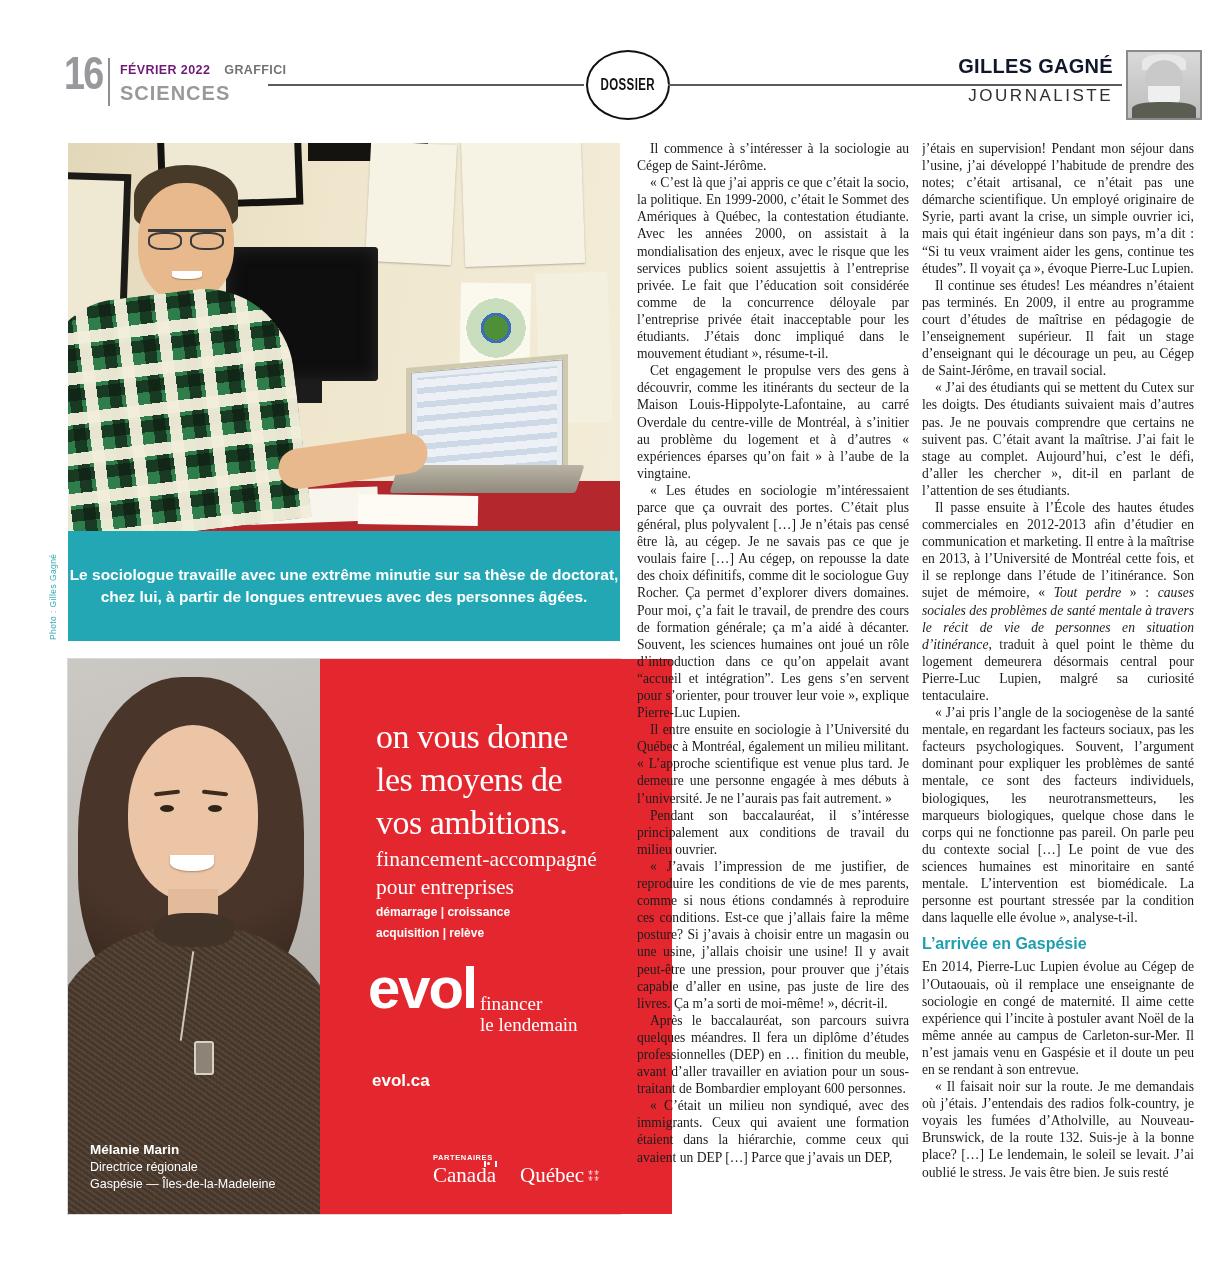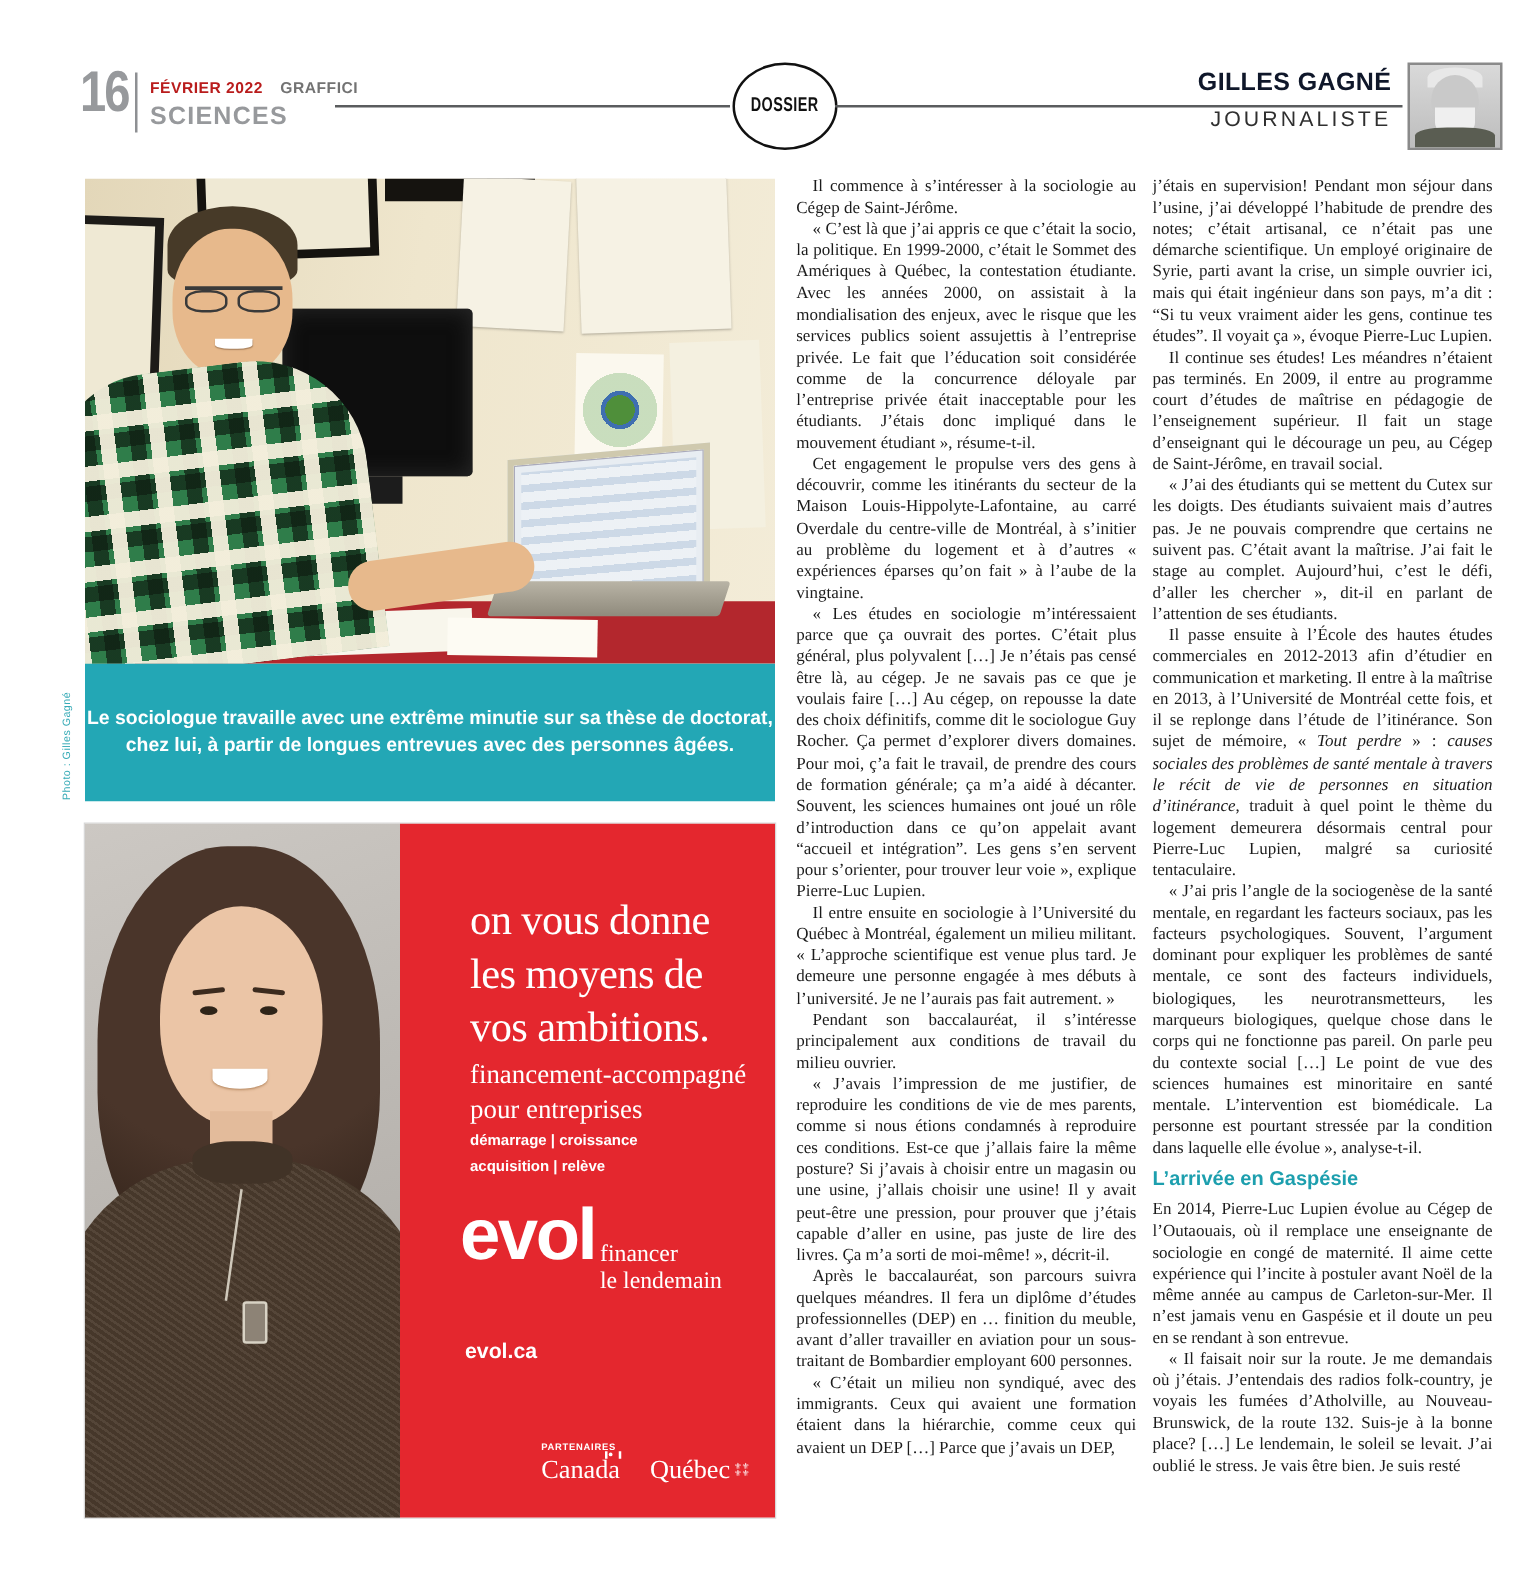--- a/index.html
+++ b/index.html
@@ -5,21 +5,21 @@
   html,body{margin:0;padding:0;background:#ffffff;}
   .page{position:relative;width:1228px;height:1269px;background:#ffffff;overflow:hidden;
         font-family:"Liberation Sans",sans-serif;}
   .abs{position:absolute;}
 
   
   .page-number{left:64px;top:50px;font-size:46px;font-weight:bold;color:#97999c;line-height:1;
                transform:scaleX(.82);transform-origin:left top;letter-spacing:-2px;}
   .head-vline{left:108px;top:58px;width:2px;height:48px;background:#8e9093;}
   .mast-row1{left:120px;top:63px;font-size:12.5px;letter-spacing:.4px;}
-  .mast-date{color:#b91c1c;font-weight:bold;}
+  .mast-date{color:#701a75;font-weight:bold;}
   .mast-brand{color:#737373;font-weight:bold;margin-left:14px;}
   .section-label{left:120px;top:82px;font-size:20px;font-weight:bold;color:#97999c;letter-spacing:1px;}
   .rule{height:2px;background:#5a5c5e;top:84px;}
   .rule-left{left:268px;width:316px;}
   .rule-right{left:668px;width:454px;}
   .dossier-oval{left:586px;top:50px;width:80px;height:66px;border:2.5px solid #111;border-radius:50%;
                 display:flex;align-items:center;justify-content:center;background:#fff;}
   .dossier-oval span{font-size:16px;font-weight:bold;transform:scaleX(.72);letter-spacing:.5px;color:#111;}
   .author-name{right:115px;top:55px;font-size:20px;font-weight:bold;color:#0f172a;letter-spacing:.3px;}
   .author-role{right:115px;top:86px;font-size:17px;color:#2f2f2f;letter-spacing:2.5px;}
@@ -88,21 +88,21 @@
   .wm-neck{position:absolute;left:100px;top:230px;width:50px;height:40px;background:#e3bb9b;}
   .wm-sweater{position:absolute;left:-24px;top:268px;width:300px;height:300px;border-radius:45% 45% 0 0;
               background:#4c3c2e;background-image:repeating-linear-gradient(35deg, rgba(255,255,255,.05) 0 2px, rgba(0,0,0,.08) 2px 5px);}
   .wm-collar{position:absolute;left:86px;top:254px;width:80px;height:34px;background:#413327;border-radius:40%;}
   .wm-chain{position:absolute;left:118px;top:292px;width:2px;height:90px;background:#cfc8ba;transform:rotate(8deg);}
   .wm-pendant{position:absolute;left:126px;top:382px;width:16px;height:30px;background:#8d8376;border:2px solid #d8d2c4;border-radius:3px;}
   .ad-contact{position:absolute;left:22px;top:482px;color:#fff;}
   .ad-contact .n{font-size:13.5px;font-weight:bold;line-height:18px;}
   .ad-contact .t{font-size:12.5px;line-height:17px;}
 
-  .ad-red{position:absolute;left:252px;top:0;width:300px;height:555px;background:#e4272e;color:#fff;}
+  .ad-red{position:absolute;left:252px;top:0;width:352px;height:555px;background:#e4272e;color:#fff;}
   .ad-headline{position:absolute;left:56px;top:56px;font-family:"Liberation Serif",serif;
                font-size:34px;line-height:43px;letter-spacing:-.5px;}
   .ad-subhead{position:absolute;left:56px;top:186px;font-family:"Liberation Serif",serif;
               font-size:21.5px;line-height:28px;}
   .ad-services{position:absolute;left:56px;top:243px;font-size:12px;font-weight:bold;line-height:21px;}
   .ad-logo{position:absolute;left:48px;top:300px;font-size:58px;font-weight:bold;letter-spacing:-2px;line-height:1;}
   .ad-tagline{position:absolute;left:160px;top:334px;font-family:"Liberation Serif",serif;font-size:19px;line-height:21px;}
   .ad-site{position:absolute;left:52px;top:412px;font-size:17px;font-weight:bold;}
   .ad-partners-label{position:absolute;left:113px;top:494px;font-size:7.5px;letter-spacing:.6px;font-weight:bold;}
   .ad-partners{position:absolute;left:113px;top:504px;display:flex;align-items:center;gap:24px;
@@ -194,20 +194,25 @@
       <div class="wm-brow-l"></div>
       <div class="wm-brow-r"></div>
       <div class="wm-eye-l"></div>
       <div class="wm-eye-r"></div>
       <div class="wm-smile"></div>
       <div class="wm-neck"></div>
       <div class="wm-sweater"></div>
       <div class="wm-collar"></div>
       <div class="wm-chain"></div>
       <div class="wm-pendant"></div>
+      <div class="ad-contact">
+        <div class="n">Mélanie Marin</div>
+        <div class="t">Directrice régionale</div>
+        <div class="t">Gaspésie — Îles-de-la-Madeleine</div>
+      </div>
     </div>
     <div class="ad-red">
       <div class="ad-headline">
         <div>on vous donne</div>
         <div>les moyens de</div>
         <div>vos ambitions.</div>
       </div>
       <div class="ad-subhead">
         <div>financement-accompagné</div>
         <div>pour entreprises</div>

